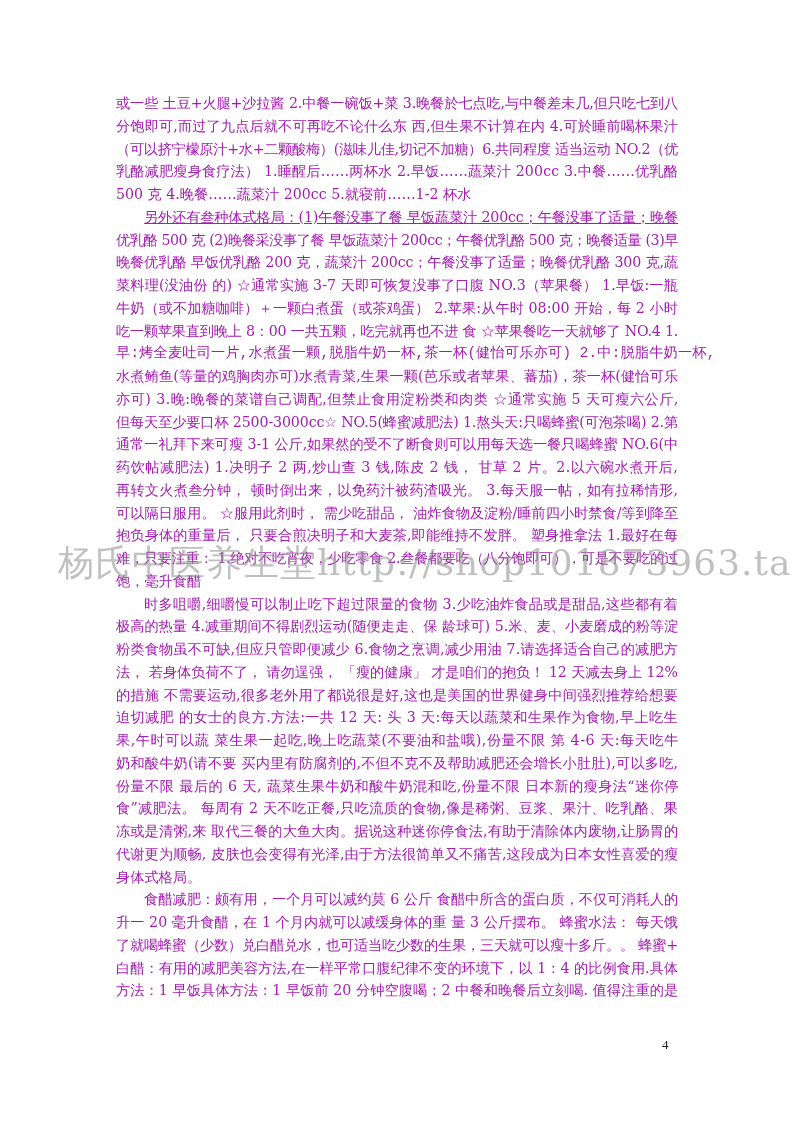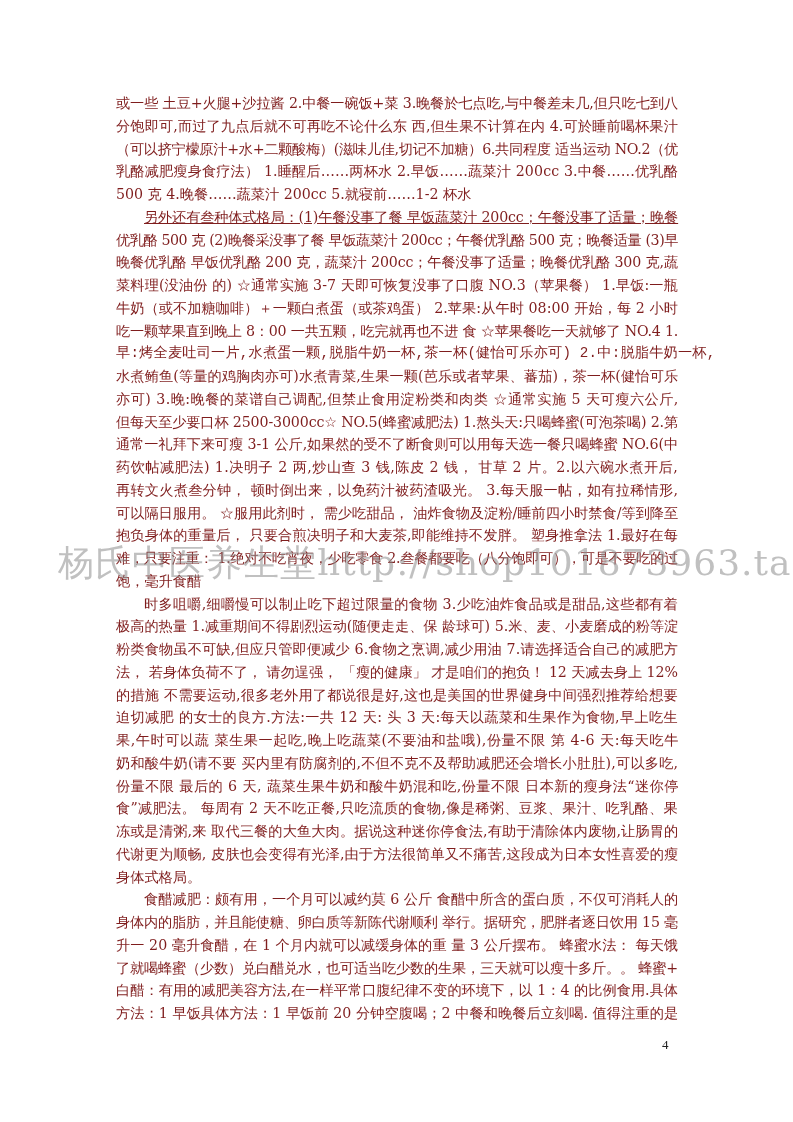--- a/index.html
+++ b/index.html
@@ -4,21 +4,21 @@
 <style>
   html, body { margin: 0; padding: 0; background: #ffffff; }
   body { width: 793px; height: 1122px; position: relative; overflow: hidden; }
   .page {
     position: absolute; left: 0; top: 0; width: 793px; height: 1122px;
     background: #ffffff;
   }
   .content {
     position: absolute; left: 116px; top: 92px; width: 562px;
     font-family: "DejaVu Serif", "Liberation Serif", serif;
-    font-size: 14.2px; color: #7f1d1d;
+    font-size: 14.2px; color: #a21caf;
   }
   .line {
     height: 22.75px; line-height: 22.75px; white-space: nowrap;
     text-align: justify; text-align-last: justify; letter-spacing: 0;
     overflow: visible;
   }
   .line.last { text-align-last: left; }
   .line.indent { padding-left: 28px; }
   .watermark {
     position: absolute; left: 58px; top: 543px;
@@ -57,36 +57,35 @@
         <div class="line" style="display: block; letter-spacing: -0.0888889px;">通常一礼拜下来可瘦 3-1 公斤,如果然的受不了断食则可以用每天选一餐只喝蜂蜜 NO.6(中</div>
         <div class="line" style="display: block; letter-spacing: 0.46px;">药饮帖减肥法) 1.决明子 2 两,炒山查 3 钱,陈皮 2 钱， 甘草 2 片。2.以六碗水煮开后,</div>
         <div class="line" style="display: block; letter-spacing: 0.243902px;">再转文火煮叁分钟， 顿时倒出来，以免药汁被药渣吸光。 3.每天服一帖，如有拉稀情形,</div>
         <div class="line" style="display: block; letter-spacing: 0px;">可以隔日服用。 ☆服用此剂时， 需少吃甜品， 油炸食物及淀粉/睡前四小时禁食/等到降至</div>
         <div class="line" style="display: block; letter-spacing: 0.119048px;">抱负身体的重量后， 只要合煎决明子和大麦茶,即能维持不发胖。 塑身推拿法 1.最好在每</div>
         <div class="line" style="display: block; letter-spacing: -0.302326px;">难，只要注重： 1.绝对不吃宵夜，少吃零食 2.叁餐都要吃（八分饱即可），可是不要吃的过</div>
         <div class="line last" style="display: block;">饱，毫升食醋</div>
       </div>
       <div>
         <div class="line indent" style="display: block; letter-spacing: 0.25641px;">时多咀嚼,细嚼慢可以制止吃下超过限量的食物 3.少吃油炸食品或是甜品,这些都有着</div>
-        <div class="line" style="display: block; letter-spacing: 0px;">极高的热量 1.减重期间不得剧烈运动(随便走走、保 龄球可) 5.米、麦、小麦磨成的粉等淀</div>
+        <div class="line" style="display: block; letter-spacing: 0px;">极高的热量 4.减重期间不得剧烈运动(随便走走、保 龄球可) 5.米、麦、小麦磨成的粉等淀</div>
         <div class="line" style="display: block; letter-spacing: 0.139535px;">粉类食物虽不可缺,但应只管即便减少 6.食物之烹调,减少用油 7.请选择适合自己的减肥方</div>
         <div class="line" style="display: block; letter-spacing: -0.0444444px;">法， 若身体负荷不了， 请勿逞强， 「瘦的健康」 才是咱们的抱负！ 12 天减去身上 12%</div>
         <div class="line" style="display: block; letter-spacing: 0.225px;">的措施 不需要运动,很多老外用了都说很是好,这也是美国的世界健身中间强烈推荐给想要</div>
         <div class="line" style="display: block; letter-spacing: 0.347826px;">迫切减肥 的女士的良方.方法:一共 12 天: 头 3 天:每天以蔬菜和生果作为食物,早上吃生</div>
         <div class="line" style="display: block; letter-spacing: 0.533333px;">果,午时可以蔬 菜生果一起吃,晚上吃蔬菜(不要油和盐哦),份量不限 第 4-6 天:每天吃牛</div>
         <div class="line" style="display: block; letter-spacing: 0.190476px;">奶和酸牛奶(请不要 买内里有防腐剂的,不但不克不及帮助减肥还会增长小肚肚),可以多吃,</div>
         <div class="line" style="display: block; letter-spacing: 0.418605px;">份量不限 最后的 6 天, 蔬菜生果牛奶和酸牛奶混和吃,份量不限 日本新的瘦身法“迷你停</div>
         <div class="line" style="display: block; letter-spacing: 0.285714px;">食”减肥法。 每周有 2 天不吃正餐,只吃流质的食物,像是稀粥、豆浆、果汁、吃乳酪、果</div>
         <div class="line" style="display: block; letter-spacing: 0.121951px;">冻或是清粥,来 取代三餐的大鱼大肉。据说这种迷你停食法,有助于清除体内废物,让肠胃的</div>
         <div class="line" style="display: block; letter-spacing: 0.121951px;">代谢更为顺畅, 皮肤也会变得有光泽,由于方法很简单又不痛苦,这段成为日本女性喜爱的瘦</div>
         <div class="line last" style="display: block;">身体式格局。</div>
       </div>
       <div>
         <div class="line indent" style="display: block; letter-spacing: 0.025641px;">食醋减肥：颇有用，一个月可以减约莫 6 公斤 食醋中所含的蛋白质，不仅可消耗人的</div>
-        <div class="line" style="display: block; letter-spacing: -0.214286px;">身体内的脂肪，并且能使糖、卵白质等新陈代谢顺利 举行。据研究，肥胖者逐日饮用 15 毫</div>
         <div class="line" style="display: block; letter-spacing: 0.0652174px;">升一 20 毫升食醋，在 1 个月内就可以减缓身体的重 量 3 公斤摆布。 蜂蜜水法： 每天饿</div>
         <div class="line" style="display: block; letter-spacing: -0.2px;">了就喝蜂蜜（少数）兑白醋兑水，也可适当吃少数的生果，三天就可以瘦十多斤。。 蜂蜜+</div>
         <div class="line" style="display: block; letter-spacing: 0.0238095px;">白醋：有用的减肥美容方法,在一样平常口腹纪律不变的环境下，以 1：4 的比例食用.具体</div>
         <div class="line" style="display: block; letter-spacing: 0.0666667px;">方法：1 早饭具体方法：1 早饭前 20 分钟空腹喝；2 中餐和晚餐后立刻喝. 值得注重的是</div>
       </div>
     </div>
   <div class="watermark">杨氏中医养生堂http://shop101873963.taobao.com</div>
   <div class="page-number">4</div>
 </div>
 

